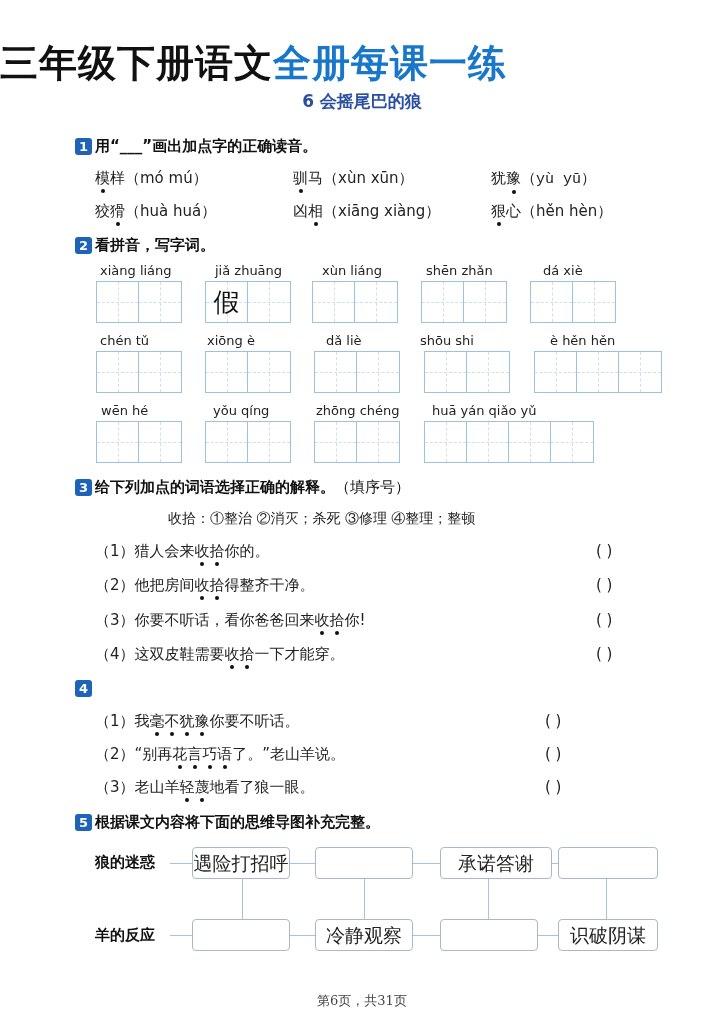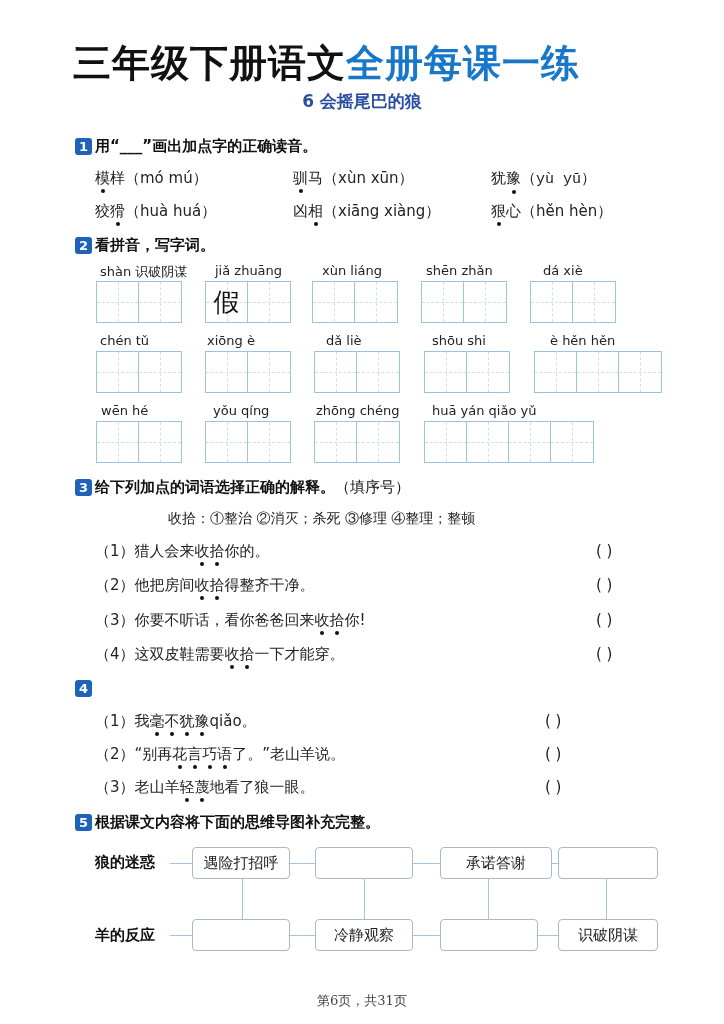--- a/index.html
+++ b/index.html
@@ -1,37 +1,37 @@
 <!DOCTYPE html>
 <html><head>
 <meta charset="utf-8">
 <style>
   * { box-sizing: border-box; margin: 0; padding: 0; }
   html, body { width: 724px; height: 1024px; background: #ffffff; overflow: hidden; }
   body { position: relative; font-family: "DejaVu Sans", sans-serif; color: #222; }
   .abs { position: absolute; }
-  .main-title { top: 38px; left: 0; width: 580px; text-align: right; font-size: 38px; font-weight: bold; font-family: "DejaVu Serif", serif; letter-spacing: 1px; white-space: nowrap; }
+  .main-title { top: 38px; left: 0; width: 580px; text-align: left; font-size: 38px; font-weight: bold; font-family: "DejaVu Serif", serif; letter-spacing: 1px; white-space: nowrap; }
   .main-title .black { color: #111; }
   .main-title .blue { color: #1877c9; }
   .lesson-title { top: 90px; left: 0; width: 724px; text-align: center; font-size: 17px; font-weight: bold; color: #2a4fa0; }
   .q-head { font-size: 15px; font-weight: bold; color: #111; white-space: nowrap; display: flex; align-items: center; }
   .q-num { display: inline-block; width: 17px; height: 17px; background: #1f63b8; color: #fff; border-radius: 3px; font-size: 13px; line-height: 17px; text-align: center; margin-right: 3px; font-weight: bold; }
   .q-head .light { font-weight: normal; }
   .item { font-size: 15px; white-space: nowrap; color: #222; }
   .dot { position: relative; }
   .dot::after { content: ""; position: absolute; left: 50%; bottom: -6px; width: 4px; height: 4px; margin-left: -2px; border-radius: 50%; background: #111; }
   .pinyin { font-size: 13px; color: #222; white-space: nowrap; }
   .tian { position: absolute; display: flex; border: 1px solid #9cc3dc; height: 42px; }
   .cell { position: relative; width: 42px; height: 40px; border-right: 1px solid #9cc3dc; }
   .cell:last-child { border-right: none; }
   .cell::before { content: ""; position: absolute; left: 50%; top: 0; bottom: 0; border-left: 1px dashed #cfe0ec; }
   .cell::after { content: ""; position: absolute; top: 50%; left: 0; right: 0; border-top: 1px dashed #cfe0ec; }
   .cell .ch { position: absolute; z-index: 2; left: 0; right: 0; top: 3px; text-align: center; font-size: 26px; font-family: "DejaVu Serif", serif; color: #111; }
   .paren { font-size: 15px; color: #222; }
-  .node { position: absolute; width: 100px; height: 32px; border: 1px solid #a8b8c8; border-radius: 4px; background: #fff; font-size: 15px; font-family: "DejaVu Serif", serif; text-align: center; line-height: 30px; color: #222; }
+  .node { position: absolute; width: 100px; height: 32px; border: 1px solid #a8b8c8; border-radius: 4px; background: #fff; font-size: 19px; font-family: "DejaVu Serif", serif; text-align: center; line-height: 30px; color: #222; }
   .hline { position: absolute; height: 1px; background: #a8c4dc; }
   .vline { position: absolute; width: 1px; background: #a8c4dc; }
   .row-label { font-size: 15px; font-weight: bold; color: #111; }
   .footer { top: 992px; left: 0; width: 724px; text-align: center; font-size: 13px; color: #444; font-family: "DejaVu Serif", serif; }
 </style>
 </head>
 <body>
 
 <div class="abs main-title">
   <span class="black">三年级下册语文</span><span class="blue">全册每课一练</span>
@@ -47,21 +47,21 @@
 <div class="abs item" style="top:169px; left:491px;font-family:Liberation Mono, monospace;"><span>犹</span><span class="dot">豫</span><span>（yù   yū）</span></div>
 <div class="abs item" style="top:202px; left:95px;"><span>狡</span><span class="dot">猾</span><span>（huà   huá）</span></div>
 <div class="abs item" style="top:202px; left:293px;"><span>凶</span><span class="dot">相</span><span>（xiāng   xiàng）</span></div>
 <div class="abs item" style="top:202px; left:491px;"><span class="dot">狠</span><span>心</span><span>（hěn   hèn）</span></div>
 
 <div class="abs q-head" style="top:236px; left:75px;">
   <span class="q-num">2</span>
   <span>看拼音，写字词。</span>
 </div>
 
-<div class="abs pinyin" style="top:263px; left:100px;">shàn 识破阴谋</div>
+<div class="abs pinyin" style="top:263px; left:100px;">xiàng liáng</div>
 <div class="tian" style="top:281px; left:96px;">
     <div class="cell"></div>
     <div class="cell"></div>
   </div>
 <div class="abs pinyin" style="top:263px; left:215px;">jiǎ  zhuāng</div>
 <div class="tian" style="top:281px; left:205px;">
     <div class="cell">
       <span class="ch">假</span>
     </div>
     <div class="cell"></div>
@@ -90,21 +90,21 @@
 <div class="abs pinyin" style="top:333px; left:207px;">xiōng    è</div>
 <div class="tian" style="top:351px; left:205px;">
     <div class="cell"></div>
     <div class="cell"></div>
   </div>
 <div class="abs pinyin" style="top:333px; left:326px;">dǎ    liè</div>
 <div class="tian" style="top:351px; left:314px;">
     <div class="cell"></div>
     <div class="cell"></div>
   </div>
-<div class="abs pinyin" style="top:333px; left:432px;text-align:center;">shōu   shi</div>
+<div class="abs pinyin" style="top:333px; left:420px;text-align:center;">shōu   shi</div>
 <div class="tian" style="top:351px; left:424px;">
     <div class="cell"></div>
     <div class="cell"></div>
   </div>
 <div class="abs pinyin" style="top:333px; left:550px;">è     hěn   hěn</div>
 <div class="tian" style="top:351px; left:534px;">
     <div class="cell"></div>
     <div class="cell"></div>
     <div class="cell"></div>
   </div>
@@ -144,21 +144,21 @@
 <div class="abs item" style="top:576px; left:95px;"><span>（2）他把房间</span><span class="dotted-word"><span class="dot">收</span><span class="dot">拾</span></span><span>得整齐干净。</span></div>
 <div class="abs paren" style="top:576px; left:596px;">(         )</div>
 <div class="abs item" style="top:611px; left:95px;"><span>（3）你要不听话，看你爸爸回来</span><span class="dotted-word"><span class="dot">收</span><span class="dot">拾</span></span><span>你!</span></div>
 <div class="abs paren" style="top:611px; left:596px;">(         )</div>
 <div class="abs item" style="top:645px; left:95px;"><span>（4）这双皮鞋需要</span><span class="dotted-word"><span class="dot">收</span><span class="dot">拾</span></span><span>一下才能穿。</span></div>
 <div class="abs paren" style="top:645px; left:596px;">(         )</div>
 
 <div class="abs q-head" style="top:680px; left:75px;">
   <span class="q-num">4</span>
 </div>
-<div class="abs item" style="top:712px; left:95px;"><span>（1）我</span><span class="dotted-word"><span class="dot">毫</span><span class="dot">不</span><span class="dot">犹</span><span class="dot">豫</span></span><span>qiǎo。</span></div>
+<div class="abs item" style="top:712px; left:95px;"><span>（1）我</span><span class="dotted-word"><span class="dot">毫</span><span class="dot">不</span><span class="dot">犹</span><span class="dot">豫</span></span><span>你要不听话。</span></div>
 <div class="abs paren" style="top:712px; left:545px;">(                        )</div>
 <div class="abs item" style="top:745px; left:95px;"><span>（2）“别再</span><span class="dotted-word"><span class="dot">花</span><span class="dot">言</span><span class="dot">巧</span><span class="dot">语</span></span><span>了。”老山羊说。</span></div>
 <div class="abs paren" style="top:745px; left:545px;">(                        )</div>
 <div class="abs item" style="top:778px; left:95px;"><span>（3）老山羊</span><span class="dotted-word"><span class="dot">轻</span><span class="dot">蔑</span></span><span>地看了狼一眼。</span></div>
 <div class="abs paren" style="top:778px; left:545px;">(                        )</div>
 
 <div class="abs q-head" style="top:813px; left:75px;">
   <span class="q-num">5</span>
   <span>根据课文内容将下面的思维导图补充完整。</span>
 </div>

